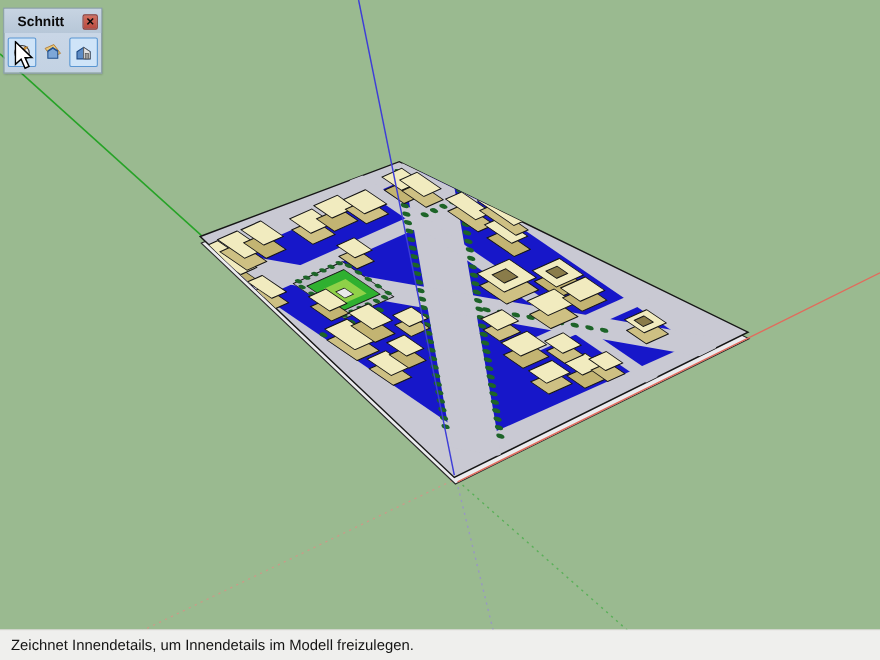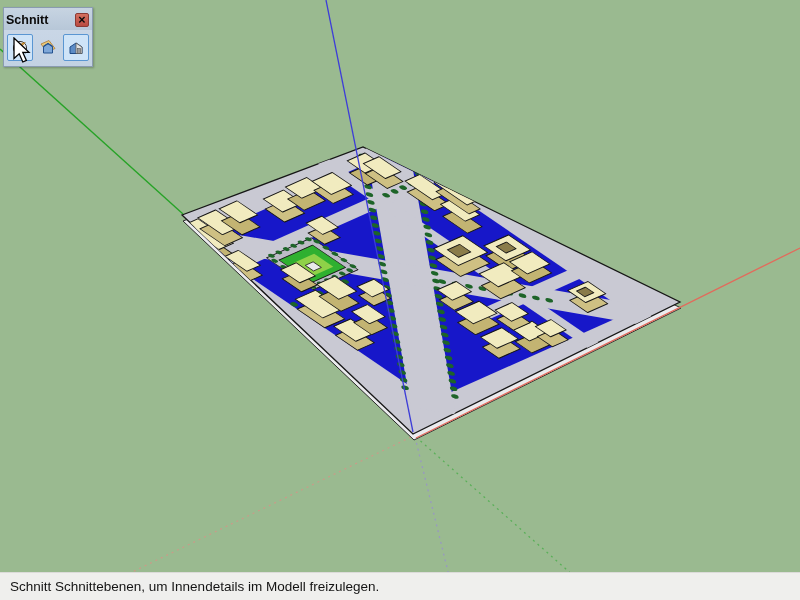--- a/index.html
+++ b/index.html
@@ -6,21 +6,21 @@
     font-family:"Liberation Sans", sans-serif;}
   .app{width:800px;height:600px;display:flex;flex-direction:column;background:#9aba90;}
   .viewport{position:relative;width:800px;height:572px;background:#9aba90;overflow:hidden;}
   .scene{position:absolute;left:0;top:0;}
 
   
   .panel{position:absolute;left:3px;top:7px;width:88px;
     background:linear-gradient(#cdd9e8,#c3d2e3);
     border:1px solid #8a9bb0;box-shadow:1px 1px 2px rgba(0,0,0,.25);}
   .panel-title{height:20px;display:flex;align-items:center;justify-content:space-between;
-    padding:2px 3px 0 2px;background:linear-gradient(#c7d4e2,#b7c7d8);cursor:default;}
+    padding:2px 3px 0 12px;background:linear-gradient(#c7d4e2,#b7c7d8);cursor:default;}
   .panel-title span{font-size:12.5px;font-weight:bold;color:#0a0a0a;}
   .close-btn{width:14px;height:14px;background:linear-gradient(#d4705f,#b94a40);
     border:1px solid #8b3a34;border-radius:2px;color:#fff;font-size:11px;line-height:12px;
     font-weight:bold;text-align:center;cursor:pointer;box-sizing:border-box;}
   .btn-row{display:flex;padding:4px 3px 5px 3px;gap:2px;}
   .tool-btn{width:27px;height:27px;display:flex;align-items:center;justify-content:center;
     border:1px solid transparent;border-radius:2px;box-sizing:border-box;cursor:pointer;}
   .tool-btn.active{background:#cfe4f8;border-color:#5a96d2;}
 
   
@@ -188,15 +188,15 @@
         </div>
       </div>
     </div>
 
     <svg class="cursor" width="22" height="30" viewBox="0 0 22 30">
       <path d="M1,1 L1,21.5 L6.2,16.8 L9.8,25 L13.4,23.4 L9.8,15.4 L16,15.4 Z" fill="#ffffff" stroke="#000000" stroke-width="1.3"></path>
     </svg>
   </div>
 
   <div class="statusbar">
-    <span>Schnitt Schnittebenen, um Innendetails im Modell freizulegen.</span>
+    <span>Zeichnet Innendetails, um Innendetails im Modell freizulegen.</span>
   </div>
 </div>
 
 </body></html>

